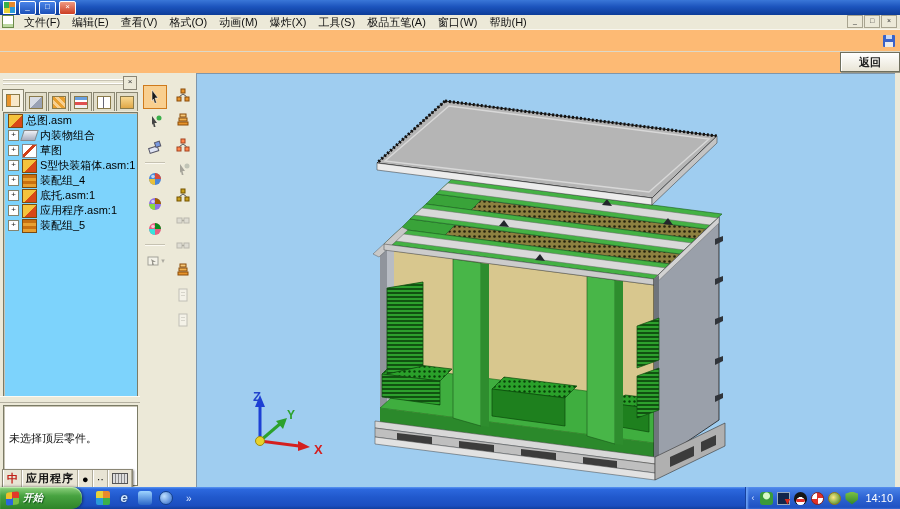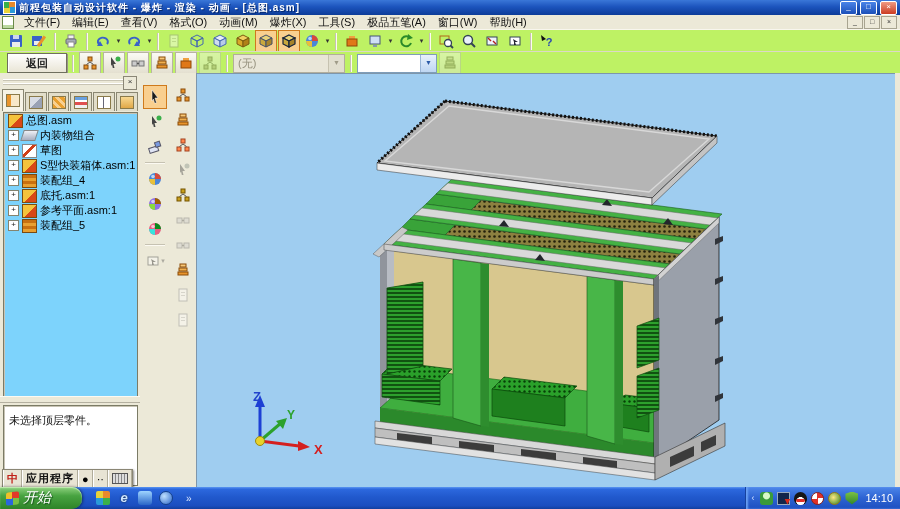--- a/index.html
+++ b/index.html
@@ -10,29 +10,29 @@
   .titlebar{position:absolute;top:0;left:0;right:0;height:15px;display:flex;align-items:center;gap:3px;padding:0 3px;
     background:linear-gradient(180deg,#3a77d8 0%,#1c54bd 45%,#0c3c98 100%);}
   .appicon{width:11px;height:11px;flex:none;border:1px solid #fff;
     background:conic-gradient(#e8892c 0 25%,#2a9ad8 0 50%,#e8d23a 0 75%,#3ab04a 0);}
   .titlebar .title{flex:1;color:#fff;font-size:10px;font-weight:bold;white-space:nowrap;overflow:hidden;text-shadow:1px 1px 0 #062a6e;letter-spacing:1px;}
   .winbtn{width:15px;height:12px;flex:none;border:1px solid #fff;border-radius:2px;color:#fff;font-size:8px;line-height:10px;text-align:center;
     background:linear-gradient(#4a84e8,#1c50b8);}
   .winbtn.close{background:linear-gradient(#ef9a82,#cb3c22);}
 
   
-  .menubar{position:absolute;top:15px;left:0;right:0;height:14px;background:#ece9d8;display:flex;align-items:flex-end;font-size:11px;color:#111;}
+  .menubar{position:absolute;top:15px;left:0;right:0;height:14px;background:#ece9d8;display:flex;align-items:flex-start;font-size:11px;color:#111;}
   .mdi-doc{width:10px;height:11px;margin:0 4px 0 2px;background:#fff;border:1px solid #6a8a4a;flex:none;
     box-shadow:inset 0 -3px 0 #bcd8a0;}
   .menuitem{padding:0 6px;white-space:nowrap;line-height:14px;}
   .mdi-ctrls{margin-left:auto;display:flex;gap:1px;padding-right:3px;}
   .mdibtn{width:14px;height:11px;border:1px solid #a8a490;background:#ece9d8;color:#333;font-size:7px;line-height:9px;text-align:center;}
 
   
-  .tb{position:absolute;left:0;right:0;background:#bef264;display:flex;align-items:center;}
+  .tb{position:absolute;left:0;right:0;background:#fdba74;display:flex;align-items:flex-end;flex-direction:column;}
   .tb1{top:29px;height:22px;border-top:1px solid #f8f6ee;padding-left:5px;gap:1px;}
   .tb2{top:51px;height:22px;border-top:1px solid #dcd8c8;padding-left:7px;gap:2px;}
   .tbtn{width:20px;height:20px;flex:none;display:flex;align-items:center;justify-content:center;border:1px solid transparent;}
   .tbtn.active{background:#f9cf8f;border:1px solid #cf7a1c;}
   .tbtn.dis, .dis{opacity:.42;filter:grayscale(.9);}
   .dd{width:7px;font-size:7px;color:#333;text-align:center;flex:none;}
   .tsep{width:1px;height:17px;background:#c6c2b2;border-right:1px solid #fcfaf2;margin:0 3px;flex:none;}
   .ic{width:16px;height:16px;display:block;}
   .backbtn{width:58px;height:18px;flex:none;display:flex;align-items:center;justify-content:center;font-size:11px;font-weight:bold;color:#222;
     background:linear-gradient(#ffffff,#e9e5d6);border:1px solid #6f6f5e;box-shadow:1px 1px 0 #9a9684, inset 1px 1px 0 #fff;}
@@ -70,21 +70,21 @@
   .expander{width:9px;height:9px;flex:none;border:1px solid #848470;background:#fff;font-size:8px;line-height:7px;text-align:center;color:#222;}
   .exspacer{width:9px;flex:none;}
   .tico{width:13px;height:12px;flex:none;border:1px solid #7a4a10;}
   .ico-asm{background:linear-gradient(135deg,#f4c33c 0 55%,#d84818 55%);}
   .ico-plane{background:linear-gradient(#eef0f6,#a8aec0);border-color:#888;transform:skewX(-18deg);height:9px;}
   .ico-sketch{background:linear-gradient(135deg,#fff 40%,#d04018 40% 55%,#fff 55%);border-color:#888;}
   .ico-part{background:radial-gradient(circle at 40% 40%,#f8c860,#d2691e);border-radius:3px;border-color:#8a5a1a;}
   .ico-group{background:repeating-linear-gradient(0deg,#e8a030 0 3px,#c87010 3px 6px);}
   .splitter{position:absolute;bottom:84px;left:0;right:0;height:5px;background:#ece9d8;border-top:1px solid #fcfaf2;border-bottom:1px solid #b4b0a0;}
   .msgbox{position:absolute;bottom:1px;left:3px;right:2px;height:81px;background:#fff;border:1px solid #7b7b66;box-shadow:inset 1px 1px 0 #c8c4b4;
-    font-size:11px;color:#111;padding:7px 5px;box-sizing:border-box;}
+    font-size:11px;color:#111;padding:25px 5px;box-sizing:border-box;}
 
   
   .vtb{position:absolute;display:flex;flex-direction:column;align-items:center;gap:1px;}
   .v1{top:12px;left:142px;width:26px;}
   .v2{top:10px;left:170px;width:25px;}
   .vbtn{width:22px;height:22px;display:flex;align-items:center;justify-content:center;border:1px solid transparent;position:relative;}
   .vbtn.active{background:#f9cf8f;border:1px solid #cf7a1c;}
   .vsep{width:20px;height:1px;background:#c6c2b2;border-bottom:1px solid #fcfaf2;margin:2px 0;}
   .vdd{font-size:7px;color:#555;}
 
@@ -100,21 +100,21 @@
   .ime .nm{font-weight:bold;color:#111;letter-spacing:1px;}
   .kbico{width:14px;height:9px;border:1px solid #555;background:repeating-linear-gradient(90deg,#ddd 0 2px,#888 2px 3px);}
 
   
   .taskbar{position:absolute;bottom:0;left:0;right:0;height:22px;display:flex;align-items:center;
     background:linear-gradient(180deg,#5a96f2 0%,#2c68de 10%,#2159cd 45%,#1b4ec0 85%,#123f9e 100%);}
   .startbtn{height:22px;width:76px;flex:none;display:flex;align-items:center;gap:4px;padding-left:6px;border-radius:0 10px 10px 0;
     background:linear-gradient(180deg,#8fd27f 0%,#48a341 40%,#2e8428 100%);box-shadow:inset 0 1px 1px #c2ecb2,1px 0 3px rgba(0,0,0,.5);}
   .flag{width:13px;height:13px;flex:none;border-radius:2px;transform:skewY(-6deg);
     background:conic-gradient(#e23a2a 0 25%,#7bc143 0 50%,#2a66dd 0 75%,#f0c028 0);}
-  .startlabel{color:#fff;font-size:14px;font-weight:normal;font-style:italic;text-shadow:1px 1px 1px #14521a;}
+  .startlabel{color:#fff;font-size:10px;font-weight:bold;font-style:italic;text-shadow:1px 1px 1px #14521a;}
   .ql{display:flex;align-items:center;gap:7px;margin-left:14px;}
   .qlic{width:14px;height:14px;flex:none;}
   .ql-media{background:conic-gradient(#e8892c 0 25%,#3ab04a 0 50%,#2a9ad8 0 75%,#e8d23a 0);border-radius:2px;}
   .ql-ie{color:#cfe6ff;font-size:13px;font-weight:bold;font-style:italic;line-height:14px;text-align:center;text-shadow:0 0 2px #123;}
   .ql-msn{background:linear-gradient(#9fd4ff,#2a66c8);border-radius:3px;}
   .ql-globe{border-radius:50%;background:radial-gradient(circle at 35% 35%,#bfe0ff,#2a66c8);border:1px solid #15408a;box-sizing:border-box;}
   .chev{color:#d8e6ff;font-size:10px;margin-left:6px;}
   .tray{margin-left:auto;height:22px;display:flex;align-items:center;gap:4px;padding:0 7px 0 5px;
     background:linear-gradient(180deg,#4c86ea 0%,#2d63d2 50%,#1d4fc0 100%);border-left:1px solid #16419e;box-shadow:inset 2px 0 2px #6aa0f4;}
   .trayhide{color:#cfe0ff;font-size:9px;margin-right:2px;}
@@ -265,21 +265,20 @@
         <rect x="9" y="6" width="5" height="5" fill="#ccc" stroke="#777"></rect>
         <line x1="7" y1="8.5" x2="9" y2="8.5" stroke="#555" stroke-width="1.5"></line>
       </symbol>
   </defs>
 </svg>
 
 <div class="screen">
 
   <div class="titlebar">
     <span class="appicon"></span>
-    <span class="title">前程包装自动设计软件 - 爆炸 - 渲染 - 动画 - [总图.asm]</span>
     <span class="winbtn">_</span>
     <span class="winbtn">□</span>
     <span class="winbtn close">×</span>
   </div>
 
   <div class="menubar">
     <span class="mdi-doc"></span>
     <span class="menuitem">文件(F)</span>
     <span class="menuitem">编辑(E)</span>
     <span class="menuitem">查看(V)</span>
@@ -513,21 +512,21 @@
           <span>装配组_4</span>
         </div>
         <div class="trow">
           <span class="expander">+</span>
           <span class="tico ico-asm"></span>
           <span>底托.asm:1</span>
         </div>
         <div class="trow">
           <span class="expander">+</span>
           <span class="tico ico-asm"></span>
-          <span>参考平面.asm:1</span>
+          <span>应用程序.asm:1</span>
         </div>
         <div class="trow">
           <span class="expander">+</span>
           <span class="tico ico-group"></span>
           <span>装配组_5</span>
         </div>
       </div>
       <div class="splitter"></div>
       <div class="msgbox">
         <span>未选择顶层零件。</span>

